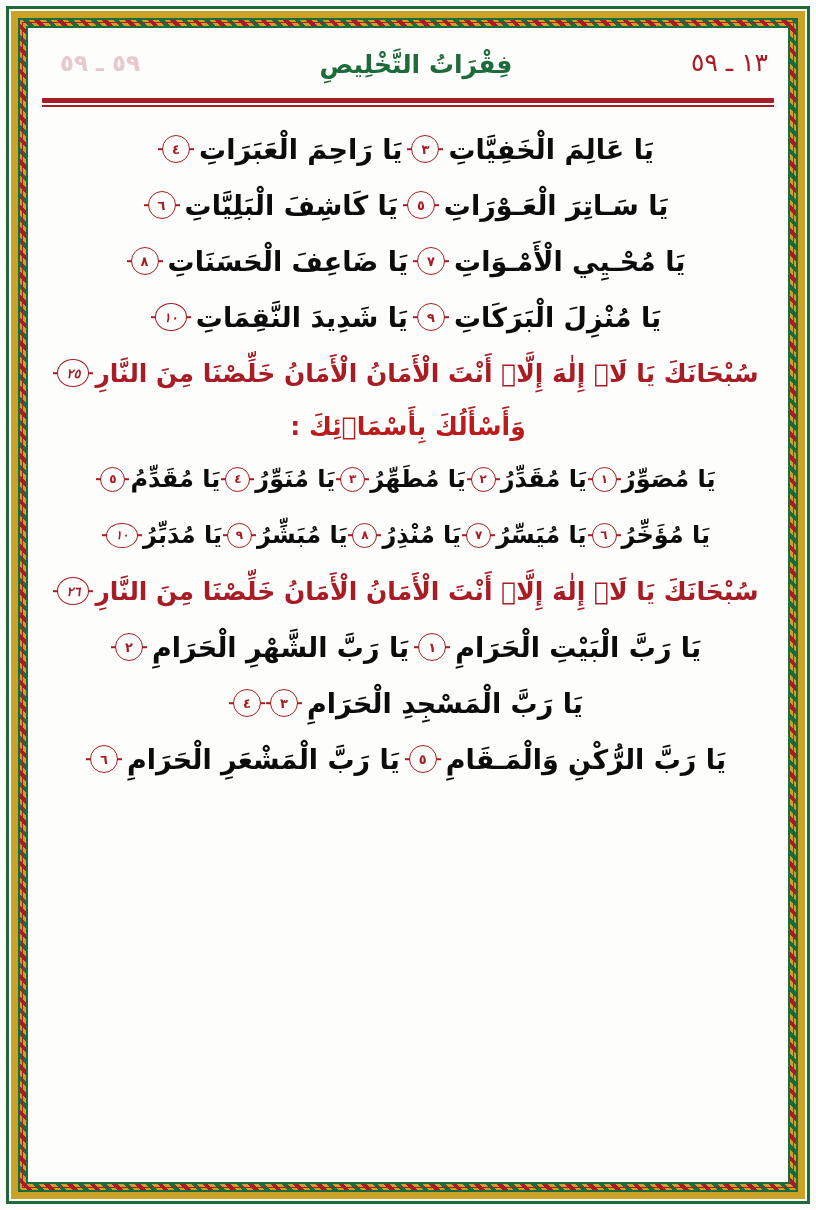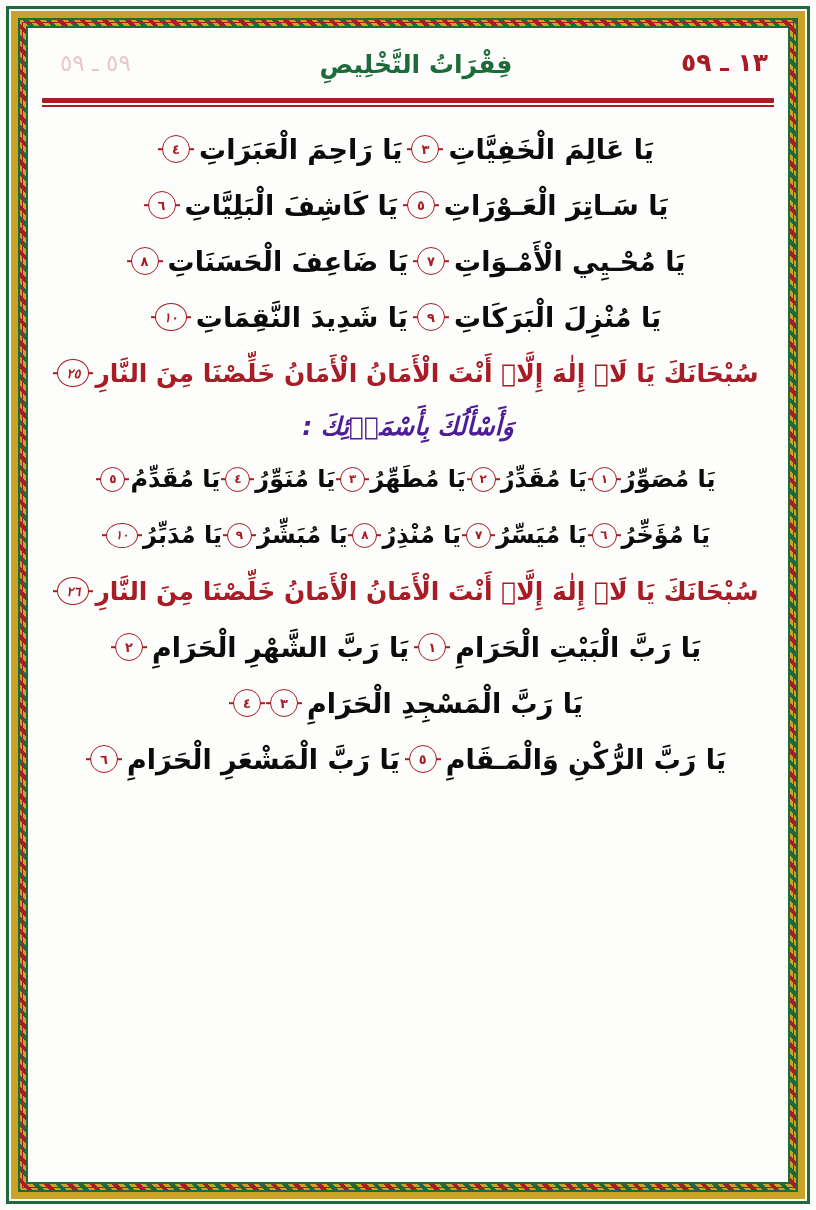--- a/index.html
+++ b/index.html
@@ -80,30 +80,30 @@
     font-size: 25px;
     font-weight: bold;
     color: #1d6b3a;
     letter-spacing: 0px;
   }
   .header-page {
     position: absolute;
     right: 14px;
     top: 14px;
     font-size: 25px;
-    font-weight: bold;
+    font-weight: normal;
     color: #a81c25;
     letter-spacing: 2px;
   }
   .header-page-ghost {
     position: absolute;
     left: 26px;
     top: 16px;
     font-size: 23px;
-    font-weight: normal;
+    font-weight: bold;
     color: #e7c9cc;
     letter-spacing: 2px;
   }
 
   .rule-wrap {
     margin: 2px 8px 0 8px;
   }
   .rule-thick {
     height: 5px;
     background: #a81c25;
@@ -133,23 +133,22 @@
     direction: rtl;
   }
   .line.red {
     color: #a81c25;
     font-size: 25px;
     gap: 6px;
   }
   .line.center-only {
     justify-content: center;
     font-size: 25px;
-    color: #4c1d95;
+    color: #b91c1c;
     min-height: 50px;
-    font-style: italic;
   }
   .line.dense {
     font-size: 24px;
     gap: 5px;
   }
 
   .seg {
     white-space: nowrap;
   }
 

